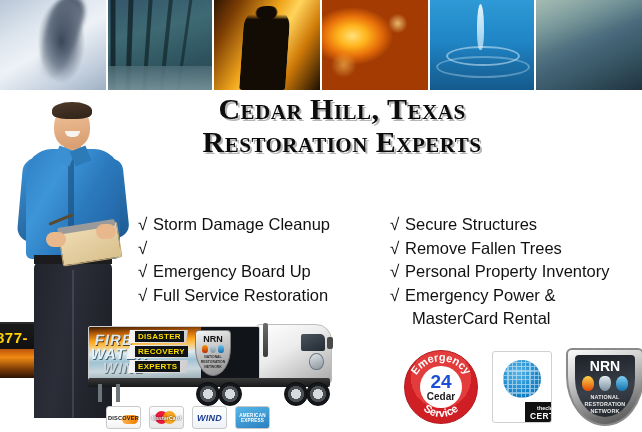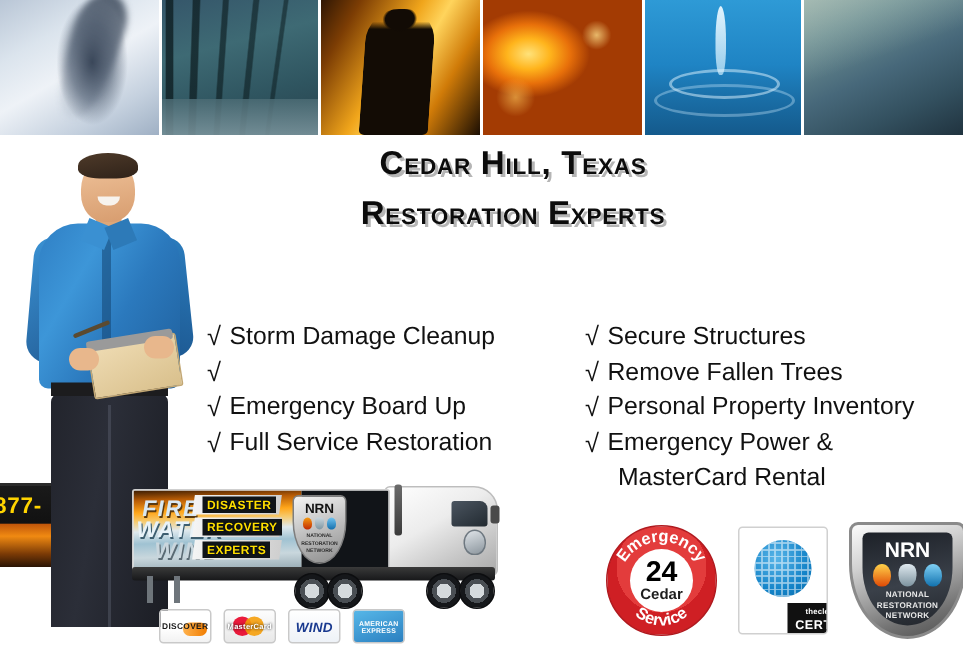--- a/index.html
+++ b/index.html
@@ -44,22 +44,22 @@
   .p5 .ring2{position:absolute;left:8px;top:56px;width:90px;height:18px;border:2px solid rgba(210,238,255,.35);border-radius:50%;}
   .p6{width:108px;background:linear-gradient(155deg,#8fa8a0 0%,#6d8f92 22%,#47687a 52%,#33505f 76%,#20333f 100%);}
   .p6:after{content:"";position:absolute;left:-10px;top:-18px;width:130px;height:80px;
       background:linear-gradient(160deg,rgba(200,216,208,.55),rgba(90,120,130,0) 62%);
       border-radius:0 0 80% 20% / 0 0 70% 30%;}
   .hero-sep{position:absolute;top:0;width:2px;height:90px;background:#ffffff;}
 
   
   .title-wrap{position:absolute;left:112px;top:92px;width:460px;text-align:center;}
   .headline{
-    font-family:Liberation Sans, sans-serif;
-    font-weight:bold;font-size:22px;line-height:33px;color:#0c0c0c;
+    font-family:Liberation Serif, serif;
+    font-weight:bold;font-size:30px;line-height:33px;color:#0c0c0c;
     font-variant:small-caps;letter-spacing:.5px;white-space:nowrap;
     text-shadow:2px 2px 0 rgba(120,120,120,.55);
   }
   .phone{
     font-family:"Liberation Sans", sans-serif;
     font-weight:bold;font-size:33px;line-height:38px;color:#f20505;
     letter-spacing:0px;margin-top:3px;white-space:nowrap;
     text-shadow:2px 2px 0 rgba(130,130,130,.5);
   }
 
@@ -169,21 +169,21 @@
   .card-visa{background:linear-gradient(180deg,#ffffff,#eef2f7);color:#1a3a8f;font-style:italic;font-size:9px;}
   .card-amex{background:linear-gradient(160deg,#57b7e8,#2a7fc0);color:#fff;font-size:4.6px;line-height:5px;text-align:center;}
 
   
   .badges{position:absolute;left:404px;top:348px;display:flex;gap:14px;align-items:center;}
   .badge-24{position:relative;width:72px;height:72px;border-radius:50%;
       background:radial-gradient(circle at 50% 38%, #e33c3c 0 30px, #cf1f24 30px 36px);
       border:1px solid #b01a1f;}
   .badge-24 .inner{position:absolute;left:15px;top:15px;width:42px;height:42px;border-radius:50%;background:#fff;
       display:flex;flex-direction:column;align-items:center;justify-content:center;line-height:1;}
-  .badge-24 .num{font-weight:bold;font-size:19px;color:#000000;}
+  .badge-24 .num{font-weight:bold;font-size:19px;color:#1d4ed8;}
   .badge-24 .hr{font-weight:bold;font-size:10px;color:#1d1d1d;margin-top:1px;}
   .arc{position:absolute;left:0;top:0;width:72px;height:72px;}
   .arc text{font-family:"Liberation Sans",sans-serif;font-weight:bold;font-size:11px;fill:#ffffff;}
   .badge-ct{width:58px;height:70px;border:1px solid #d0d0d0;background:#fff;position:relative;border-radius:3px;overflow:hidden;}
   .ct-globe{position:absolute;left:10px;top:8px;width:38px;height:38px;border-radius:50%;
       background:radial-gradient(circle at 38% 32%, #59b5e8, #1383c8 62%, #0c6aa6 100%);}
   .ct-globe:after{content:"";position:absolute;inset:0;border-radius:50%;
       background:repeating-linear-gradient(0deg,rgba(255,255,255,.85) 0 1.2px,transparent 1.2px 4.4px),
                  repeating-linear-gradient(90deg,rgba(255,255,255,.85) 0 1.2px,transparent 1.2px 4.4px);
       mix-blend-mode:screen;opacity:.55;}

